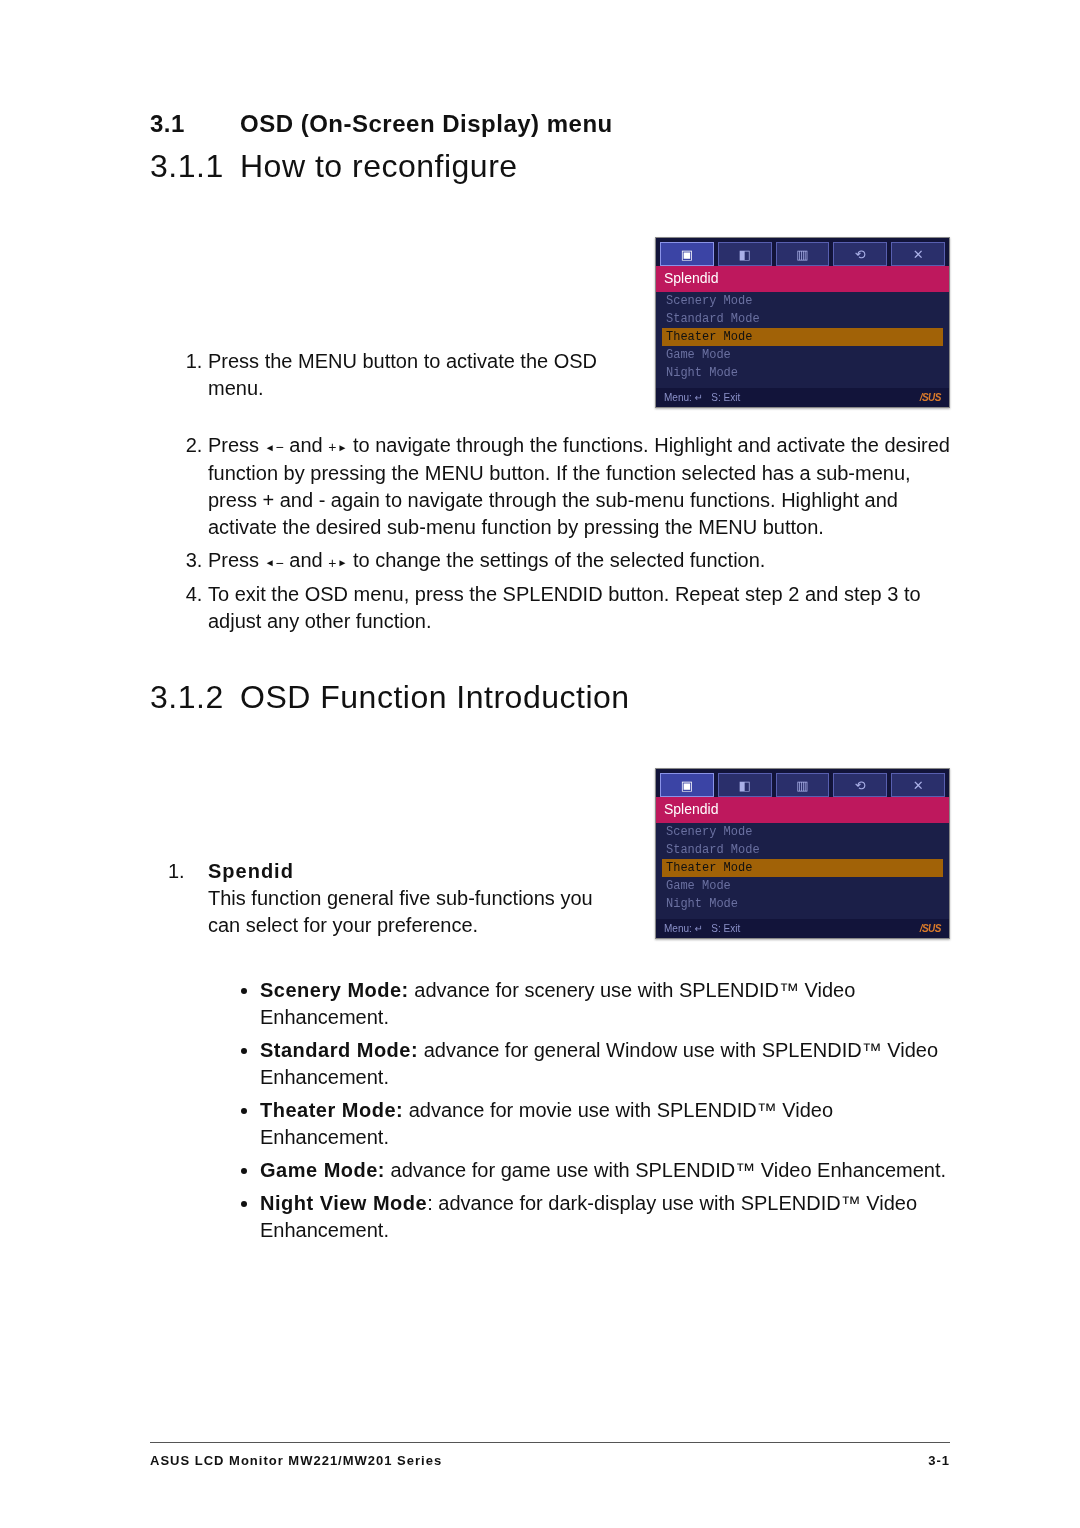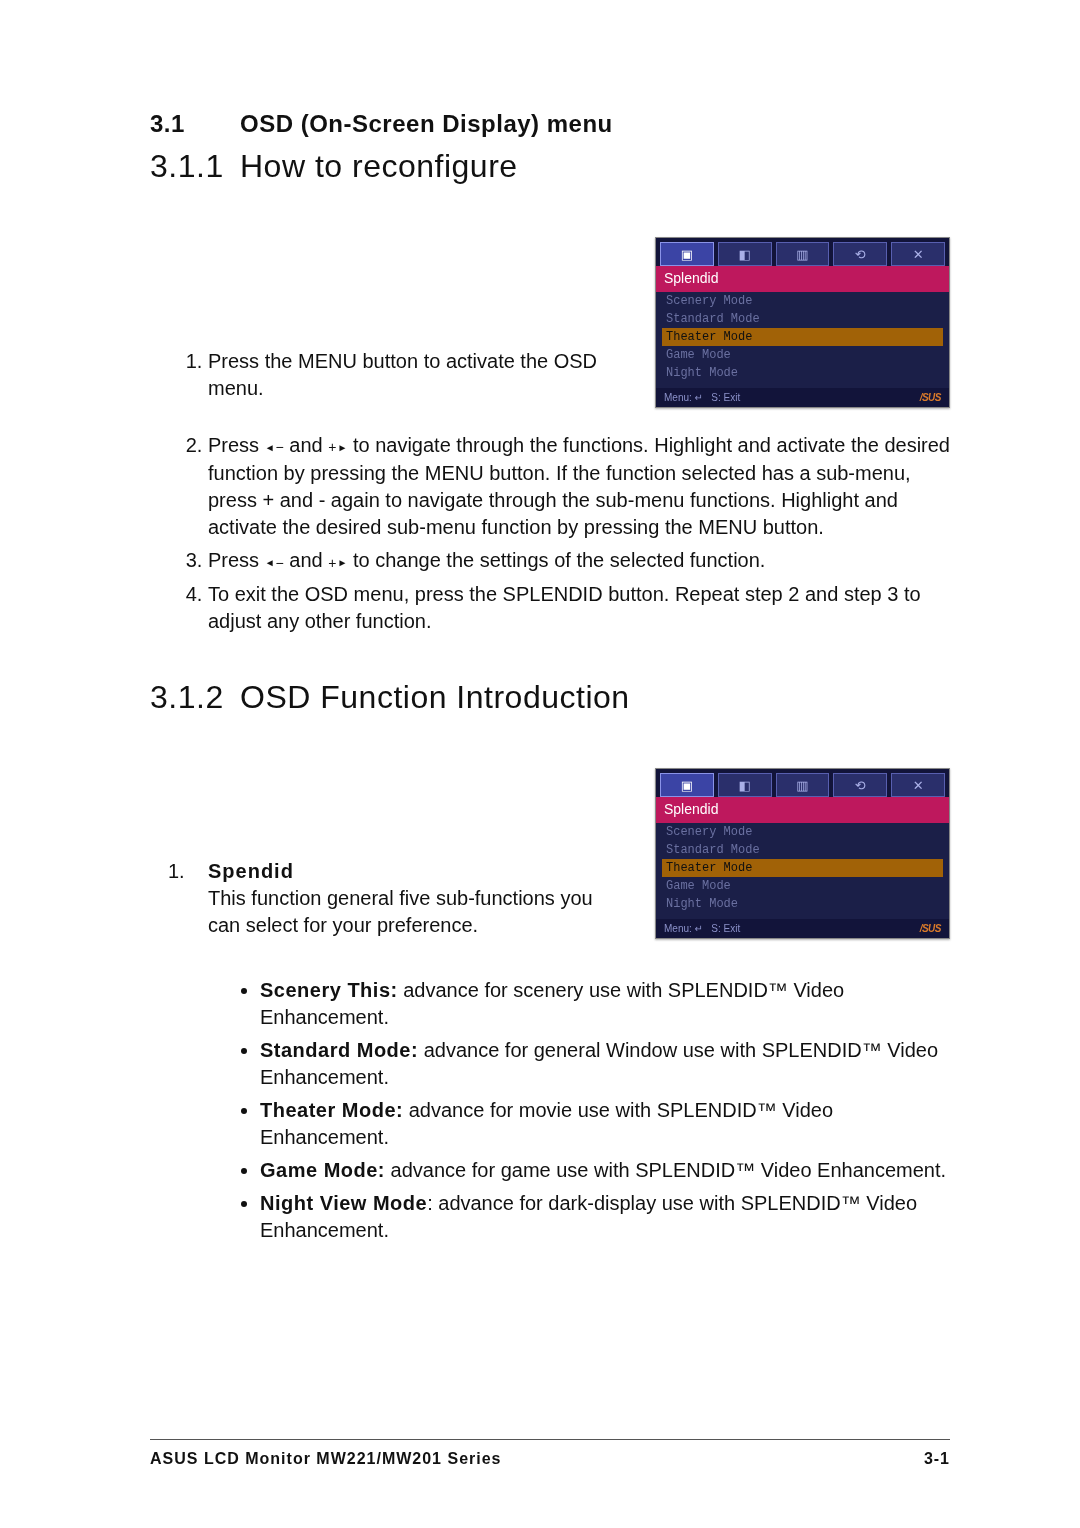--- a/index.html
+++ b/index.html
@@ -175,21 +175,21 @@
     vertical-align: middle;
   }
   hr.footer-rule {
     border: none;
     border-top: 1px solid #555;
     margin: 40px 0 10px 0;
   }
   .page-footer {
     display: flex;
     justify-content: space-between;
-    font-size: 16px;
+    font-size: 13px;
     font-weight: 700;
     letter-spacing: 1px;
   }
   
   .tico { font-size: 13px; }
 </style>
 </head>
 <body>
 
 <div class="page">
@@ -295,21 +295,21 @@
         <span>
           <span>Menu:</span> <span>↵</span>&nbsp;&nbsp;
           <span>S: Exit</span>
         </span>
         <span class="asus">/SUS</span>
       </div>
     </div>
   </div>
 
   <ul class="modelist" style="margin-top:38px;">
-    <li><span class="mode-bold">Scenery This:</span><span> advance for scenery use with SPLENDID™ Video Enhancement.</span></li>
+    <li><span class="mode-bold">Scenery Mode:</span><span> advance for scenery use with SPLENDID™ Video Enhancement.</span></li>
     <li><span class="mode-bold">Standard Mode:</span><span> advance for general Window use with SPLENDID™ Video Enhancement.</span></li>
     <li><span class="mode-bold">Theater Mode:</span><span> advance for movie use with SPLENDID™ Video Enhancement.</span></li>
     <li><span class="mode-bold">Game Mode:</span><span> advance for game use with SPLENDID™ Video Enhancement.</span></li>
     <li><span class="mode-bold">Night View Mode</span><span>: advance for dark-display use with SPLENDID™ Video Enhancement.</span></li>
   </ul>
 
   <div style="position:absolute; left:150px; right:130px; bottom:60px;">
     <hr class="footer-rule">
     <div class="page-footer">
       <span>ASUS LCD Monitor MW221/MW201 Series</span>

